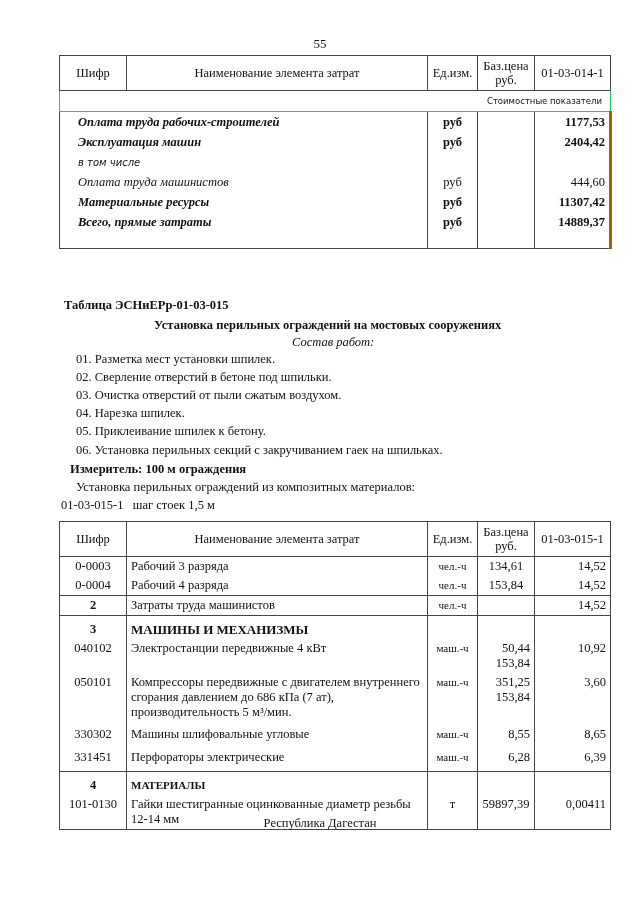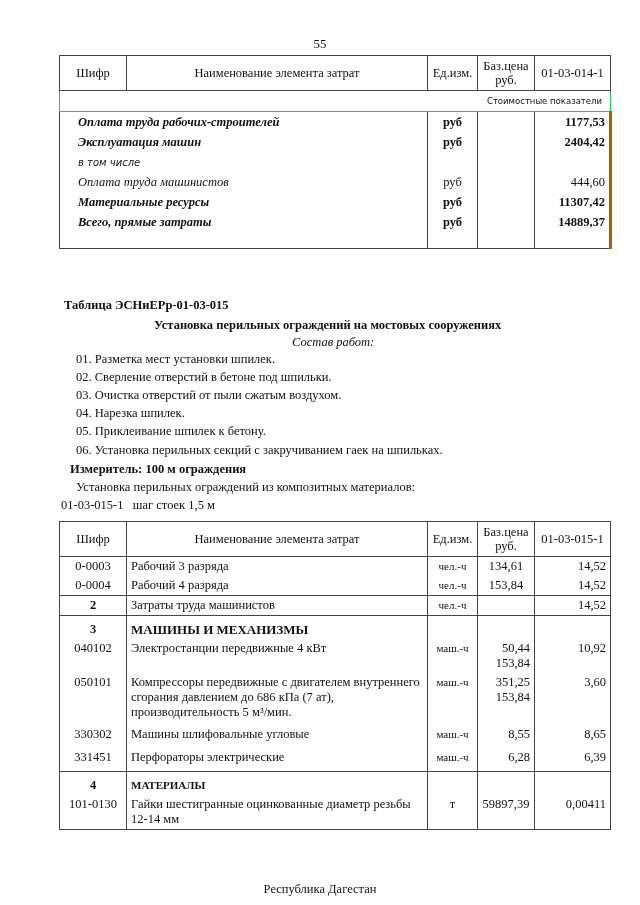--- a/index.html
+++ b/index.html
@@ -28,21 +28,21 @@
   .t-sostav { left:292px; top:335px; font-style:italic; font-size:12.5px; }
   .work { left:76px; font-size:12.5px; }
   .meter { left:70px; top:462px; font-weight:bold; }
   .install { left:76px; top:480px; }
   .code-line { left:61px; top:498px; }
   
   #t2 { left:59px; top:521px; width:551px; }
   #t2 .body td { border-left:1px solid #444; border-right:1px solid #444; padding-top:2px; padding-bottom:2px; }
   #t2 .sep td { border-top:1px solid #444; }
   #t2 .last td { border-bottom:1px solid #444; }
-  .footer { left:0; width:640px; top:882px; text-align:center; font-size:12.5px; }
+  .footer { left:0; width:640px; top:816px; text-align:center; font-size:12.5px; }
 </style>
 </head>
 <body>
 
 <div class="abs page-num">55</div>
 
 <table id="t1">
   <colgroup>
       <col style="width:67px">
       <col style="width:301px">

